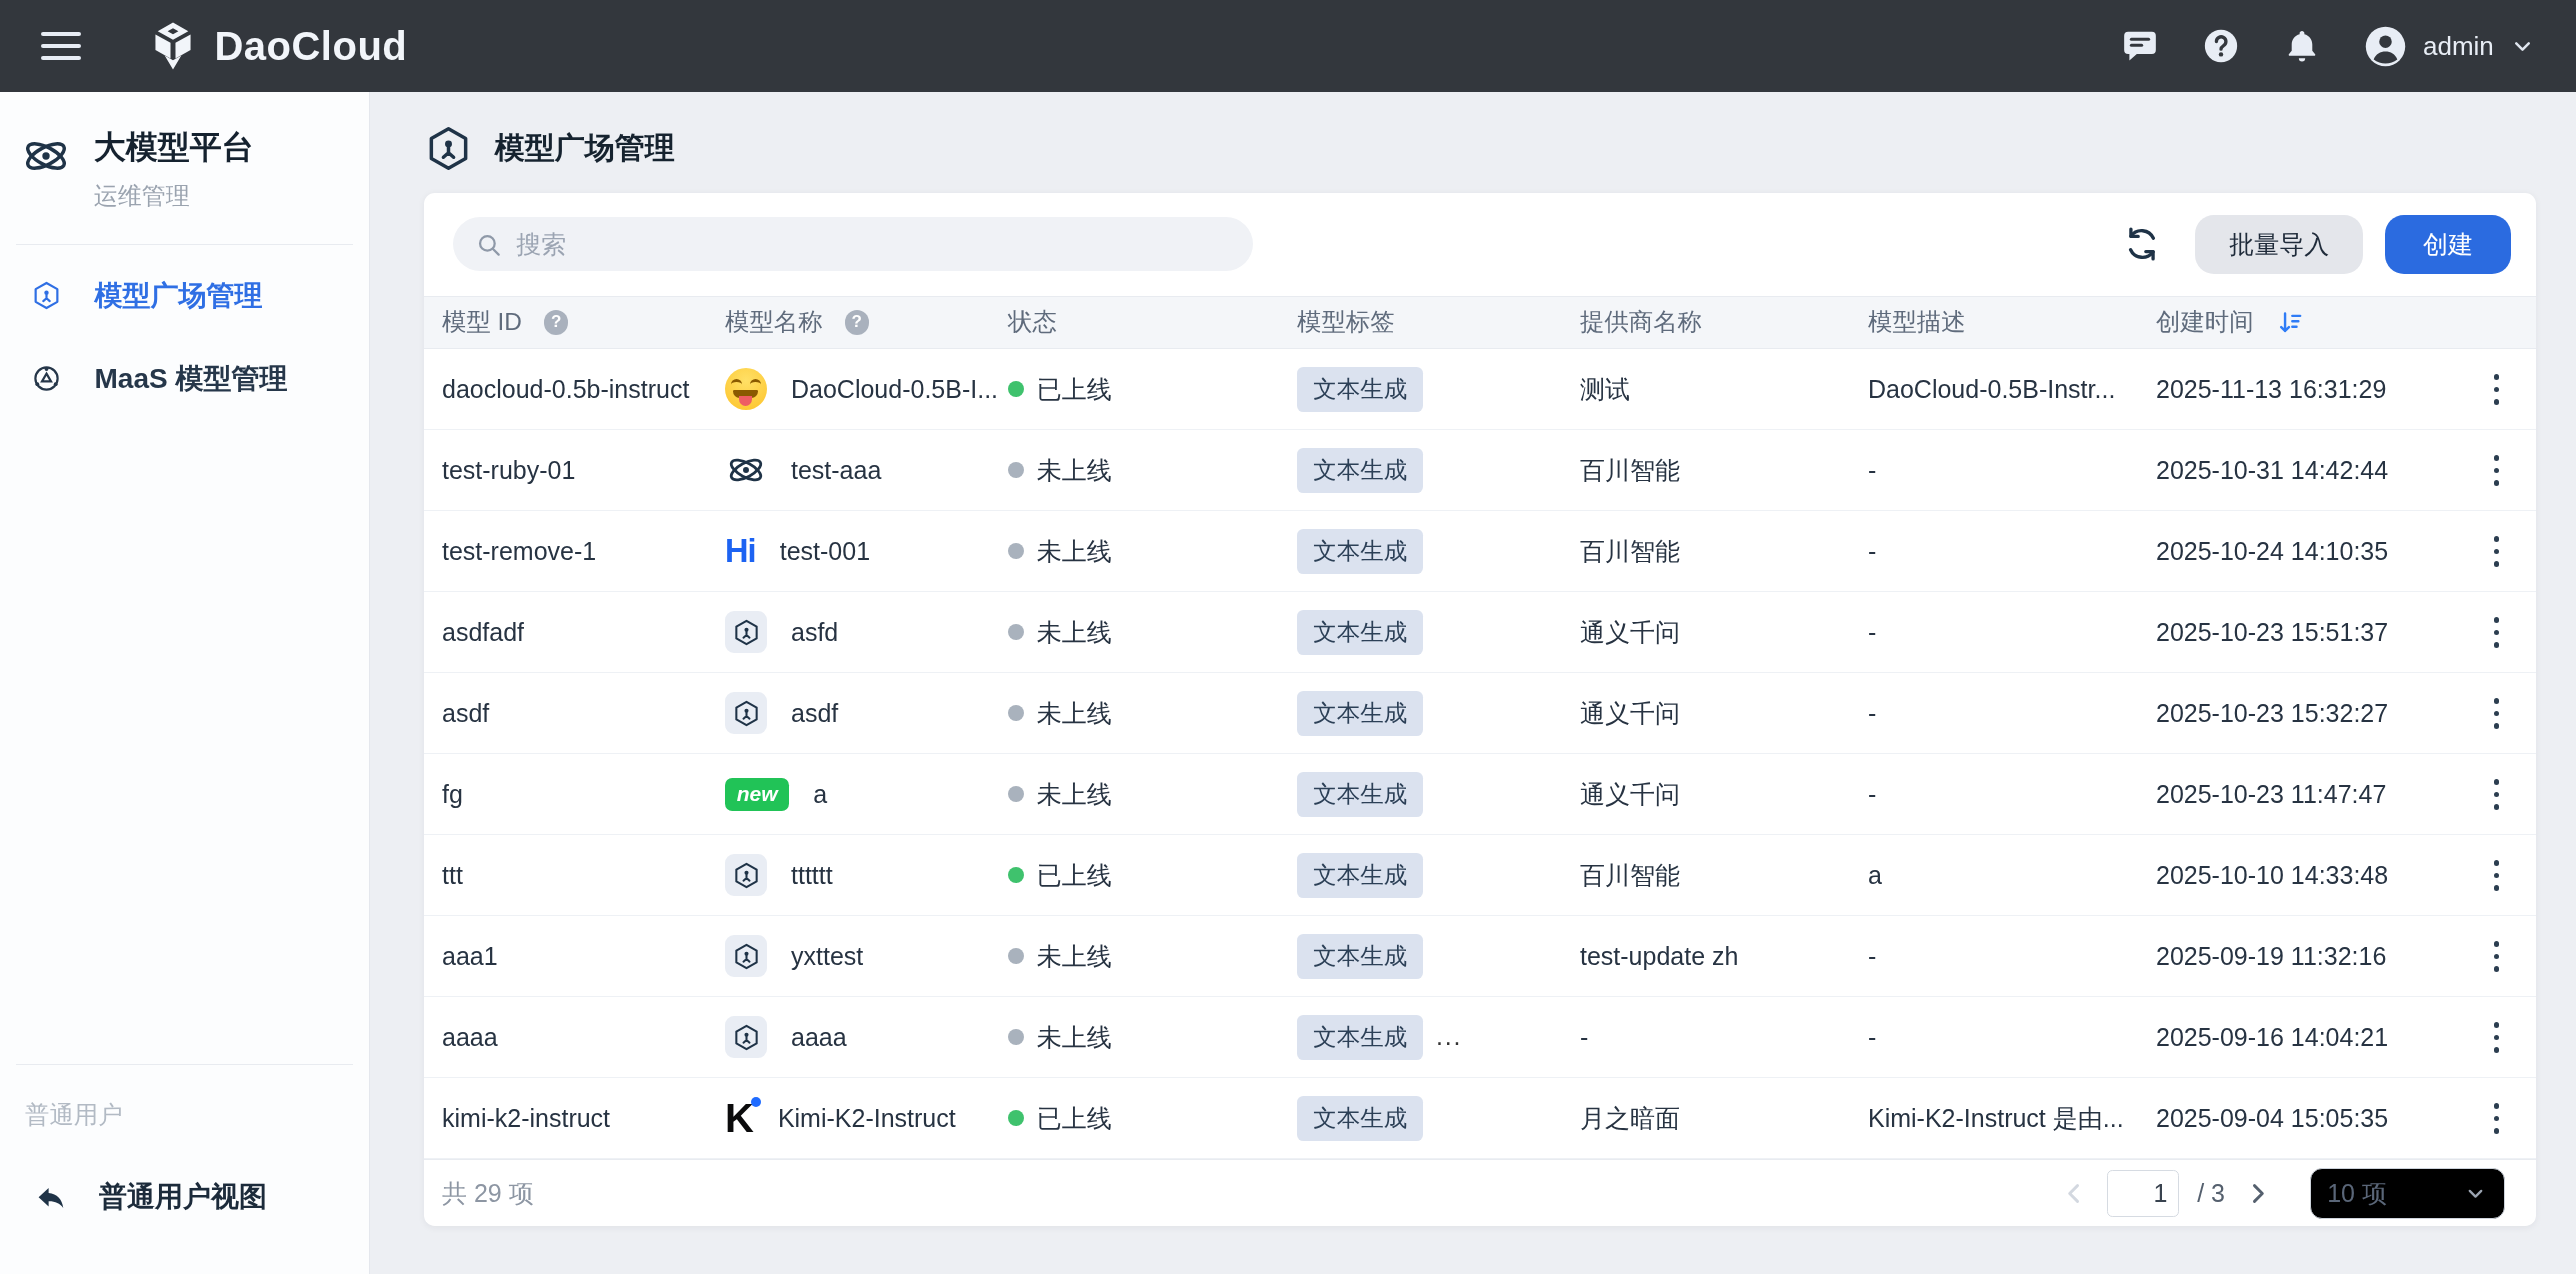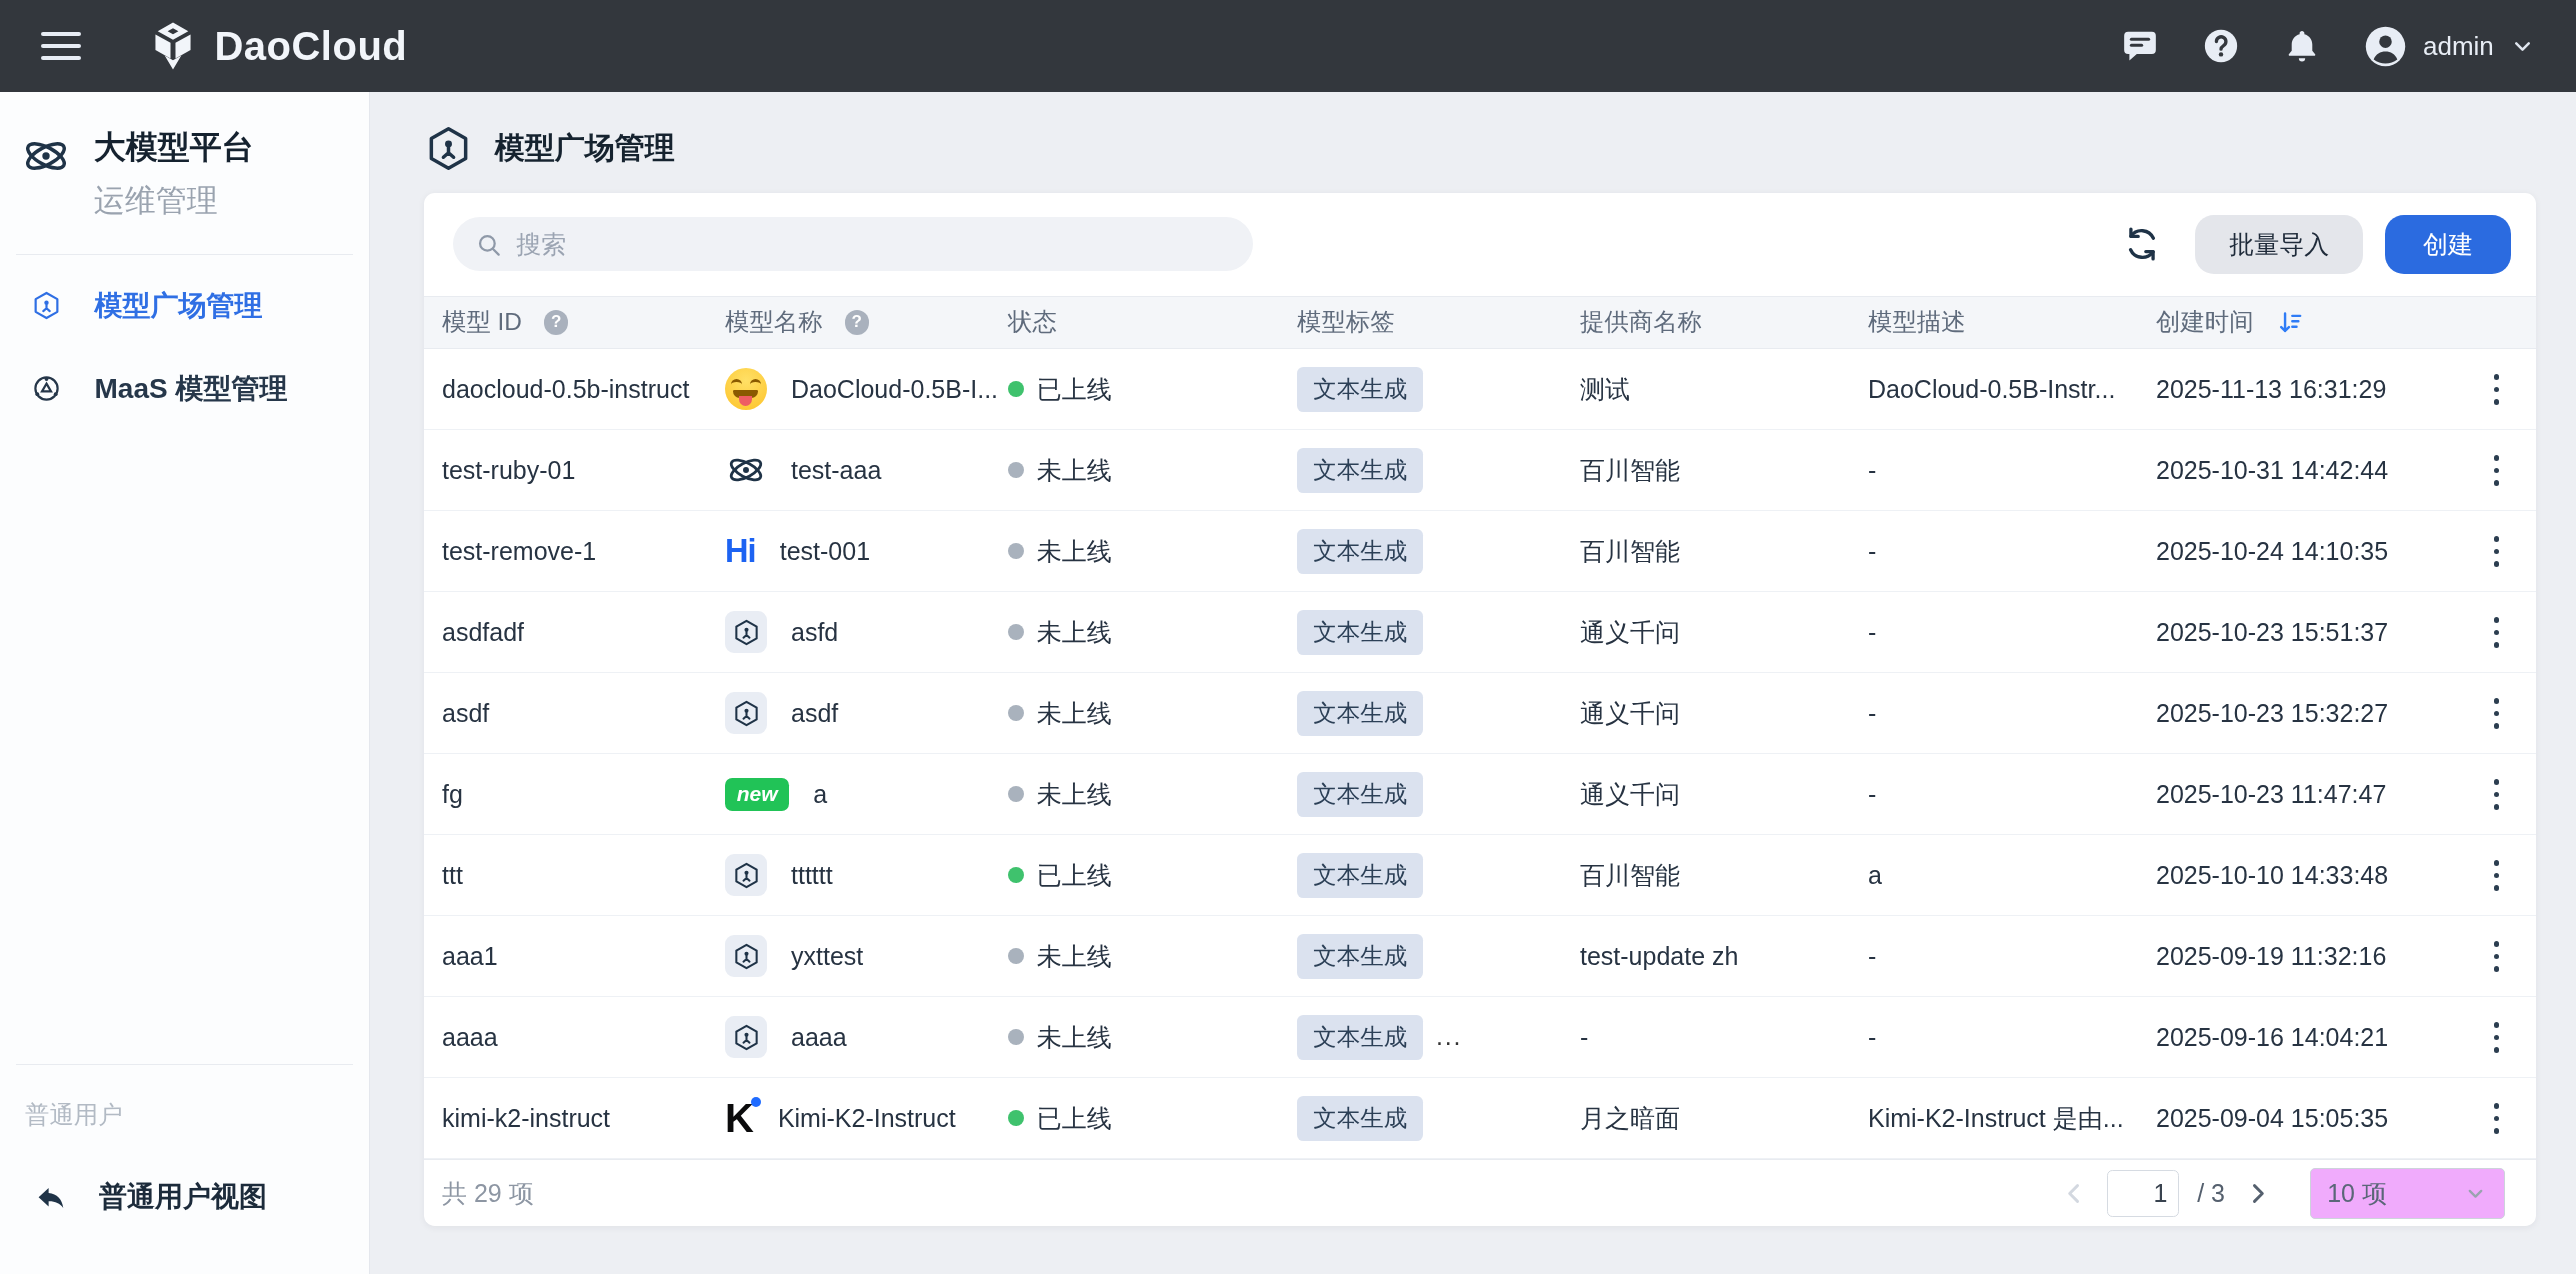--- a/index.html
+++ b/index.html
@@ -25,21 +25,21 @@
   .username { color:#e8edf5; font-size:26px; }
   .caret { width:25px; height:25px; }
 
   
   .layout { display:flex; height:1182px; }
   .sidebar { width:370px; background:#fcfdfe; border-right:0.9px solid #e4e7ed; display:flex; flex-direction:column; }
   .product { display:flex; gap:21.7px; padding:38px 18px 0 20px; }
   .product-icon { width:52px; height:52px; color:#1f3347; flex:0 0 auto; }
   .product-icon svg { width:100%; height:100%; }
   .product-title { font-size:32px; font-weight:700; color:#15222f; line-height:1.1; }
-  .product-sub { font-size:31px; color:#9aa3af; margin-top:14.4px; }
+  .product-sub { font-size:24px; color:#9aa3af; margin-top:14.4px; }
   .sdivider { border:none; border-top:0.9px solid #e8ebf0; margin:32.5px 16.2px 0 16.2px; }
   .snav { margin-top:9px; }
   .nav-item { display:flex; align-items:center; height:83px; padding-left:31px; gap:32.5px; font-size:28px; font-weight:600; color:#26374a; cursor:pointer; }
   .nav-item .nico { width:31px; height:31px; flex:0 0 auto; }
   .nav-item .nico svg { width:100%; height:100%; }
   .nav-item.active { color:#2f6fe4; }
   .sb-bottom { margin-top:auto; padding-bottom:58px; }
   .sb-label { font-size:24.4px; color:#b2bac4; padding-left:25px; margin-top:34px; }
   .sb-item { display:flex; align-items:center; gap:32.5px; padding-left:34px; margin-top:47px; font-size:28px; font-weight:700; color:#1c2b3b; cursor:pointer; }
   .sb-item .nico { width:32.5px; height:32.5px; color:#1f3347; }
@@ -100,21 +100,21 @@
   .kebab i { width:5.4px; height:5.4px; border-radius:50%; background:#2c3e50; display:block; }
 
   .tfoot { display:flex; align-items:center; height:67px; border-top:0.9px solid #e8ebf0; padding:0 31px 0 18px; margin-top:auto; }
   .total { color:#8d96a3; font-size:25px; }
   .pager { margin-left:auto; display:flex; align-items:center; gap:18px; }
   .pchev { width:29px; height:29px; color:#55606e; cursor:pointer; }
   .pchev.dis { color:#d3d8e0; }
   .pchev svg { width:100%; height:100%; }
   .pinput { width:72px; height:47px; border:0.9px solid #d6dbe2; border-radius:5.4px; text-align:right; padding-right:10.8px; font-size:25px; color:#39434f; font-family:"Liberation Sans",sans-serif; outline:none; }
   .psep { font-size:25px; color:#55606e; }
-  .psel { width:195px; height:51px; border:0.9px solid #cdd3db; border-radius:5px; display:flex; align-items:center; padding:0 16.2px; color:#5a6678; font-size:25px; margin-left:20px; cursor:pointer; background:#f0abfc; }
+  .psel { width:195px; height:51px; border:0.9px solid #cdd3db; border-radius:12px; display:flex; align-items:center; padding:0 16.2px; color:#5a6678; font-size:25px; margin-left:20px; cursor:pointer; background:#000000; }
   .psel svg { width:25px; height:25px; margin-left:auto; }
 </style>
 </head>
 <body>
 
 <header class="topbar">
   <span class="hamburger">
       <i></i>
       <i></i>
       <i></i>

